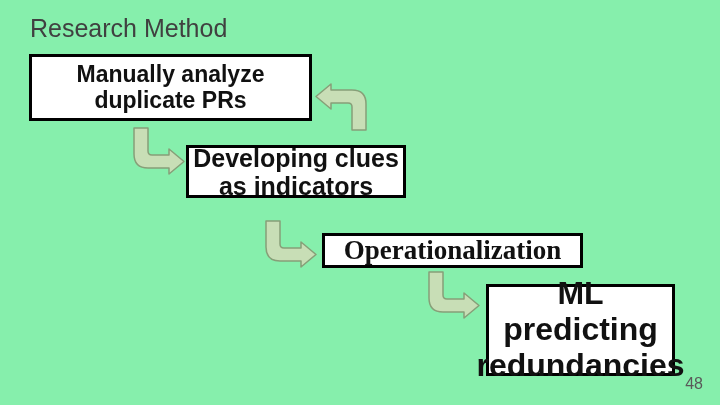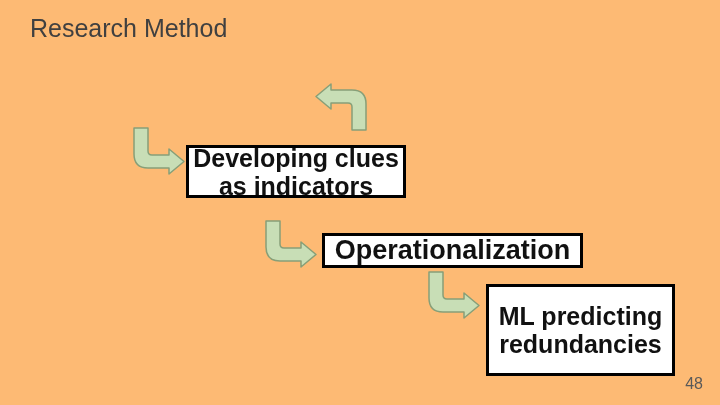--- a/index.html
+++ b/index.html
@@ -4,21 +4,21 @@
 <style>
   html, body {
     margin: 0;
     padding: 0;
     background: #ffffff;
   }
   .slide {
     position: relative;
     width: 720px;
     height: 405px;
-    background: #fdba74;
+    background: #86efac;
     overflow: hidden;
     font-family: "Liberation Sans", sans-serif;
   }
   .slide-title {
     position: absolute;
     left: 30px;
     top: 14px;
     font-size: 25px;
     font-weight: 400;
     color: #404040;
@@ -34,22 +34,22 @@
     justify-content: center;
     text-align: center;
     font-weight: 700;
     color: #111111;
     line-height: 1.12;
     white-space: pre-line;
     overflow: visible;
   }
   .box-1 { left: 29px;  top: 54px;  width: 283px; height: 67px; font-size: 23px; }
   .box-2 { left: 186px; top: 145px; width: 220px; height: 53px; font-size: 25px; }
-  .box-3 { left: 322px; top: 233px; width: 261px; height: 35px; font-size: 27px; }
-  .box-4 { left: 486px; top: 284px; width: 189px; height: 92px; font-size: 25px; }
+  .box-3 { left: 322px; top: 233px; width: 261px; height: 35px; font-size: 27px; font-family: Liberation Serif, serif; }
+  .box-4 { left: 486px; top: 284px; width: 189px; height: 92px; font-size: 32px; }
   .arrow {
     position: absolute;
     width: 50px;
     height: 46px;
   }
   .arrow svg { overflow: visible; display: block; }
   .arrow path {
     fill: #c8deb6;
     stroke: #879f78;
     stroke-width: 1.5;
@@ -67,20 +67,24 @@
     color: #595959;
   }
 </style>
 </head>
 <body>
 
 <div class="slide">
 
   <div class="slide-title">Research Method</div>
 
+  <div class="flow-box box-1">
+    <span>Manually analyze
+duplicate PRs</span>
+  </div>
 
   <div class="flow-box box-2">
     <span>Developing clues
 as indicators</span>
   </div>
 
   <div class="flow-box box-3">
     <span>Operationalization</span>
   </div>
 

